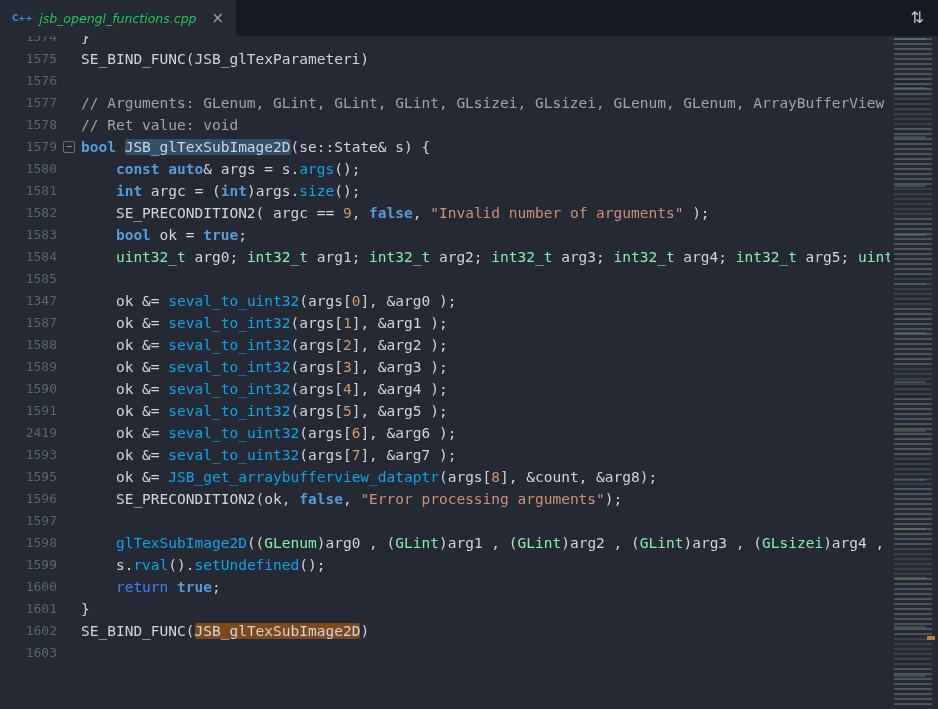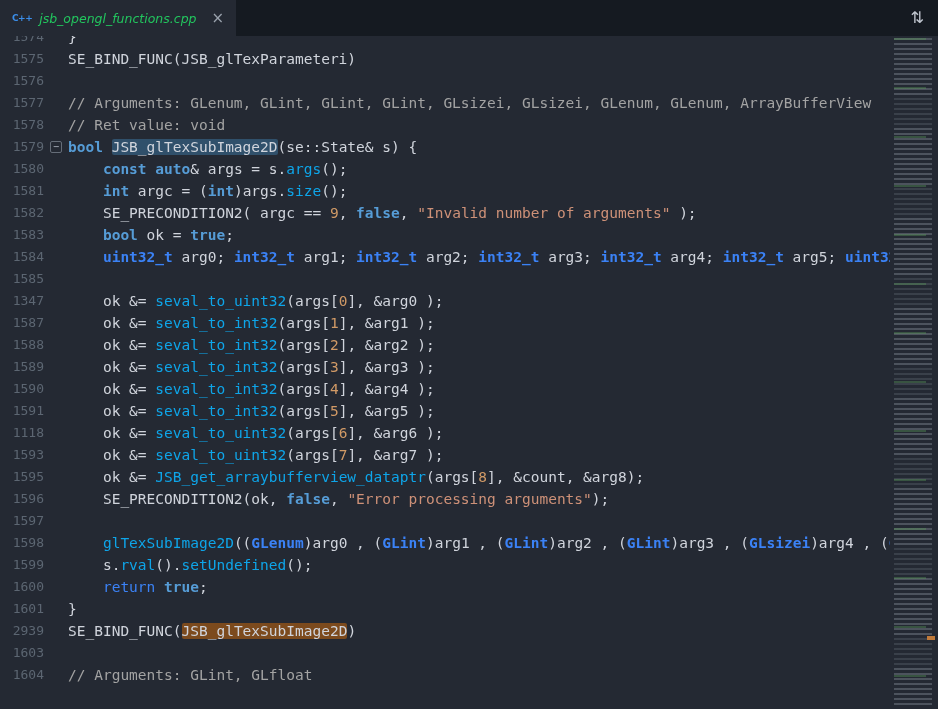--- a/index.html
+++ b/index.html
@@ -9,33 +9,33 @@
 
   
   .tabbar { position:absolute; top:0; left:0; right:0; height:36px; background:#151a21; display:flex; align-items:stretch; }
   .tab { display:flex; align-items:center; gap:7px; padding:0 12px; background:#242933; min-width:182px; cursor:pointer; }
   .file-icon { color:#3b8eea; font-weight:bold; font-size:9px; font-family:"DejaVu Sans",sans-serif; letter-spacing:-0.5px; }
   .tab-name { font-family:"DejaVu Sans","Liberation Sans",sans-serif; font-style:italic; font-size:12.5px; color:#22c55e; white-space:nowrap; }
   .close { color:#9aa2ad; font-size:15px; line-height:1; margin-left:8px; font-family:"DejaVu Sans",sans-serif; }
   .bar-action { position:absolute; right:14px; top:8px; color:#c0c6cf; font-size:16px; line-height:20px; font-family:"DejaVu Sans",sans-serif; cursor:pointer; }
 
   
-  .editor { position:absolute; top:36px; left:0; right:48px; bottom:0; overflow:hidden; background:#242933; }
+  .editor { position:absolute; top:36px; left:0; right:48px; bottom:0; overflow:hidden; background:#242933;padding-left:13px; }
   .lines { margin-top:-10px; }
   .code-row { display:flex; height:22px; line-height:22px; font-size:14.5px; white-space:pre; }
   .gutter { width:44px; text-align:right; color:#5c6672; font-size:13px; flex:none; }
   .fold { width:24px; flex:none; display:flex; align-items:center; justify-content:center; }
   .foldbox { width:12px; height:12px; border:1px solid #656d78; border-radius:2px; color:#aab1bb;
              font-size:10px; line-height:10px; display:flex; align-items:center; justify-content:center; }
   .code { flex:1; color:#d0d4dc; overflow:hidden; }
 
   .tk-fg   { color:#d0d4dc; }
   .tk-kw   { color:#569cd6;font-weight:bold; }
   .tk-ctrl { color:#3b82f6; }
-  .tk-type { color:#3b82f6;font-weight:bold; }
+  .tk-type { color:#86efac; }
   .tk-str  { color:#ce9178; }
   .tk-num  { color:#d19a66; }
   .tk-cmt  { color:#a3a3a3; }
   .tk-fn   { color:#0ea5e9; }
   .hl-sel  { background:#30506b; border-radius:2px; }
   .hl-occ  { background:#7c4a1d; border-radius:2px; }
 
   
   .minimap { position:absolute; top:36px; right:0; bottom:0; width:48px; background:#242933; cursor:pointer; }
   .minimap::before { content:""; position:absolute; left:4px; right:6px; top:2px; bottom:2px;
@@ -75,32 +75,31 @@
         <div class="code-row"><span class="gutter">1582</span><span class="fold"></span><span class="code"><span class="tk-fg">    SE_PRECONDITION2( argc == </span><span class="tk-num">9</span><span class="tk-fg">, </span><span class="tk-kw">false</span><span class="tk-fg">, </span><span class="tk-str">"Invalid number of arguments"</span><span class="tk-fg"> );</span></span></div>
         <div class="code-row"><span class="gutter">1583</span><span class="fold"></span><span class="code"><span class="tk-fg">    </span><span class="tk-kw">bool</span><span class="tk-fg"> ok = </span><span class="tk-kw">true</span><span class="tk-fg">;</span></span></div>
         <div class="code-row"><span class="gutter">1584</span><span class="fold"></span><span class="code"><span class="tk-fg">    </span><span class="tk-type">uint32_t</span><span class="tk-fg"> arg0; </span><span class="tk-type">int32_t</span><span class="tk-fg"> arg1; </span><span class="tk-type">int32_t</span><span class="tk-fg"> arg2; </span><span class="tk-type">int32_t</span><span class="tk-fg"> arg3; </span><span class="tk-type">int32_t</span><span class="tk-fg"> arg4; </span><span class="tk-type">int32_t</span><span class="tk-fg"> arg5; </span><span class="tk-type">uint32_t</span></span></div>
         <div class="code-row"><span class="gutter">1585</span><span class="fold"></span><span class="code"></span></div>
         <div class="code-row"><span class="gutter">1347</span><span class="fold"></span><span class="code"><span class="tk-fg">    ok &amp;= </span><span class="tk-fn">seval_to_uint32</span><span class="tk-fg">(args[</span><span class="tk-num">0</span><span class="tk-fg">], &amp;arg0 );</span></span></div>
         <div class="code-row"><span class="gutter">1587</span><span class="fold"></span><span class="code"><span class="tk-fg">    ok &amp;= </span><span class="tk-fn">seval_to_int32</span><span class="tk-fg">(args[</span><span class="tk-num">1</span><span class="tk-fg">], &amp;arg1 );</span></span></div>
         <div class="code-row"><span class="gutter">1588</span><span class="fold"></span><span class="code"><span class="tk-fg">    ok &amp;= </span><span class="tk-fn">seval_to_int32</span><span class="tk-fg">(args[</span><span class="tk-num">2</span><span class="tk-fg">], &amp;arg2 );</span></span></div>
         <div class="code-row"><span class="gutter">1589</span><span class="fold"></span><span class="code"><span class="tk-fg">    ok &amp;= </span><span class="tk-fn">seval_to_int32</span><span class="tk-fg">(args[</span><span class="tk-num">3</span><span class="tk-fg">], &amp;arg3 );</span></span></div>
         <div class="code-row"><span class="gutter">1590</span><span class="fold"></span><span class="code"><span class="tk-fg">    ok &amp;= </span><span class="tk-fn">seval_to_int32</span><span class="tk-fg">(args[</span><span class="tk-num">4</span><span class="tk-fg">], &amp;arg4 );</span></span></div>
         <div class="code-row"><span class="gutter">1591</span><span class="fold"></span><span class="code"><span class="tk-fg">    ok &amp;= </span><span class="tk-fn">seval_to_int32</span><span class="tk-fg">(args[</span><span class="tk-num">5</span><span class="tk-fg">], &amp;arg5 );</span></span></div>
-        <div class="code-row"><span class="gutter">1118</span><span class="fold"></span><span class="code"><span class="tk-fg">    ok &amp;= </span><span class="tk-fn">seval_to_uint32</span><span class="tk-fg">(args[</span><span class="tk-num">6</span><span class="tk-fg">], &amp;arg6 );</span></span></div>
+        <div class="code-row"><span class="gutter">2419</span><span class="fold"></span><span class="code"><span class="tk-fg">    ok &amp;= </span><span class="tk-fn">seval_to_uint32</span><span class="tk-fg">(args[</span><span class="tk-num">6</span><span class="tk-fg">], &amp;arg6 );</span></span></div>
         <div class="code-row"><span class="gutter">1593</span><span class="fold"></span><span class="code"><span class="tk-fg">    ok &amp;= </span><span class="tk-fn">seval_to_uint32</span><span class="tk-fg">(args[</span><span class="tk-num">7</span><span class="tk-fg">], &amp;arg7 );</span></span></div>
         <div class="code-row"><span class="gutter">1595</span><span class="fold"></span><span class="code"><span class="tk-fg">    ok &amp;= </span><span class="tk-fn">JSB_get_arraybufferview_dataptr</span><span class="tk-fg">(args[</span><span class="tk-num">8</span><span class="tk-fg">], &amp;count, &amp;arg8);</span></span></div>
         <div class="code-row"><span class="gutter">1596</span><span class="fold"></span><span class="code"><span class="tk-fg">    SE_PRECONDITION2(ok, </span><span class="tk-kw">false</span><span class="tk-fg">, </span><span class="tk-str">"Error processing arguments"</span><span class="tk-fg">);</span></span></div>
         <div class="code-row"><span class="gutter">1597</span><span class="fold"></span><span class="code"></span></div>
         <div class="code-row"><span class="gutter">1598</span><span class="fold"></span><span class="code"><span class="tk-fg">    </span><span class="tk-fn">glTexSubImage2D</span><span class="tk-fg">((</span><span class="tk-type">GLenum</span><span class="tk-fg">)arg0 , (</span><span class="tk-type">GLint</span><span class="tk-fg">)arg1 , (</span><span class="tk-type">GLint</span><span class="tk-fg">)arg2 , (</span><span class="tk-type">GLint</span><span class="tk-fg">)arg3 , (</span><span class="tk-type">GLsizei</span><span class="tk-fg">)arg4 , (</span><span class="tk-type">GLsizei</span></span></div>
         <div class="code-row"><span class="gutter">1599</span><span class="fold"></span><span class="code"><span class="tk-fg">    s.</span><span class="tk-fn">rval</span><span class="tk-fg">().</span><span class="tk-fn">setUndefined</span><span class="tk-fg">();</span></span></div>
         <div class="code-row"><span class="gutter">1600</span><span class="fold"></span><span class="code"><span class="tk-fg">    </span><span class="tk-ctrl">return</span><span class="tk-fg"> </span><span class="tk-kw">true</span><span class="tk-fg">;</span></span></div>
         <div class="code-row"><span class="gutter">1601</span><span class="fold"></span><span class="code"><span class="tk-fg">}</span></span></div>
-        <div class="code-row"><span class="gutter">2939</span><span class="fold"></span><span class="code"><span class="tk-fg">SE_BIND_FUNC(</span><span class="tk-fg hl-occ">JSB_glTexSubImage2D</span><span class="tk-fg">)</span></span></div>
+        <div class="code-row"><span class="gutter">1602</span><span class="fold"></span><span class="code"><span class="tk-fg">SE_BIND_FUNC(</span><span class="tk-fg hl-occ">JSB_glTexSubImage2D</span><span class="tk-fg">)</span></span></div>
         <div class="code-row"><span class="gutter">1603</span><span class="fold"></span><span class="code"></span></div>
-        <div class="code-row"><span class="gutter">1604</span><span class="fold"></span><span class="code"><span class="tk-cmt">// Arguments: GLint, GLfloat</span></span></div>
       </div>
   </div>
 
   <div class="minimap">
     <span class="minimap-occ"></span>
   </div>
 
 </div>
 
 </body></html>

